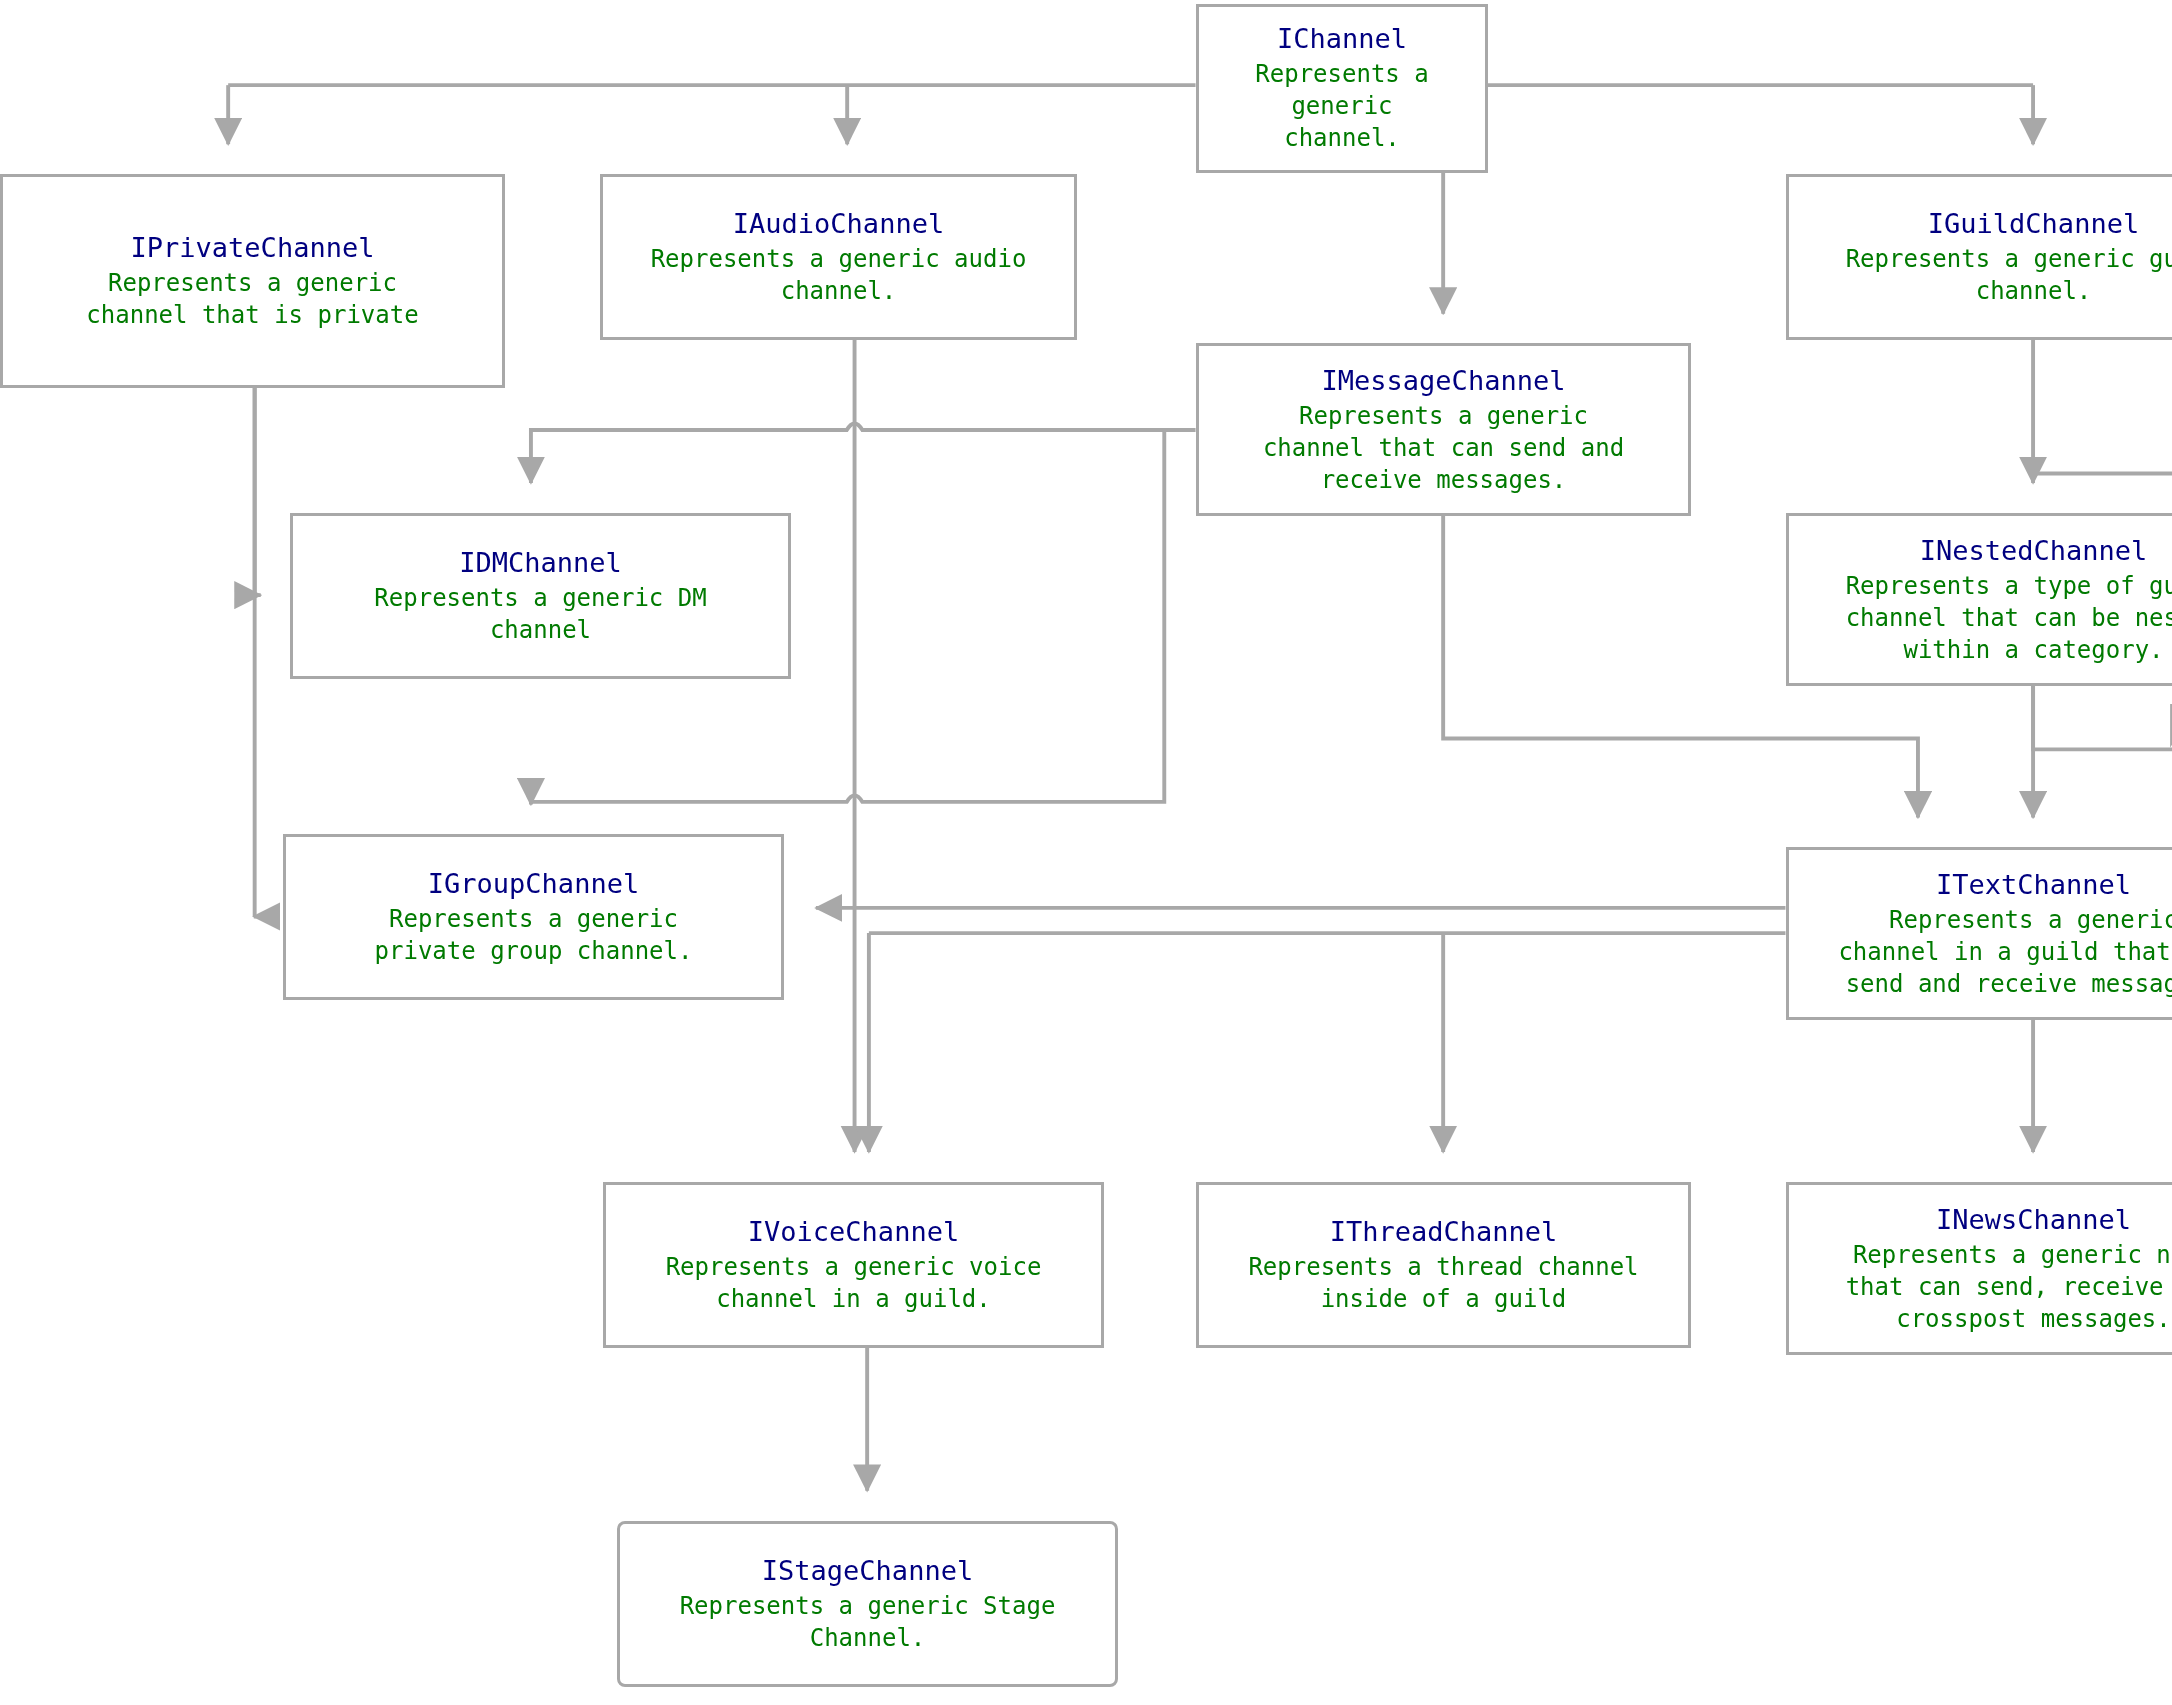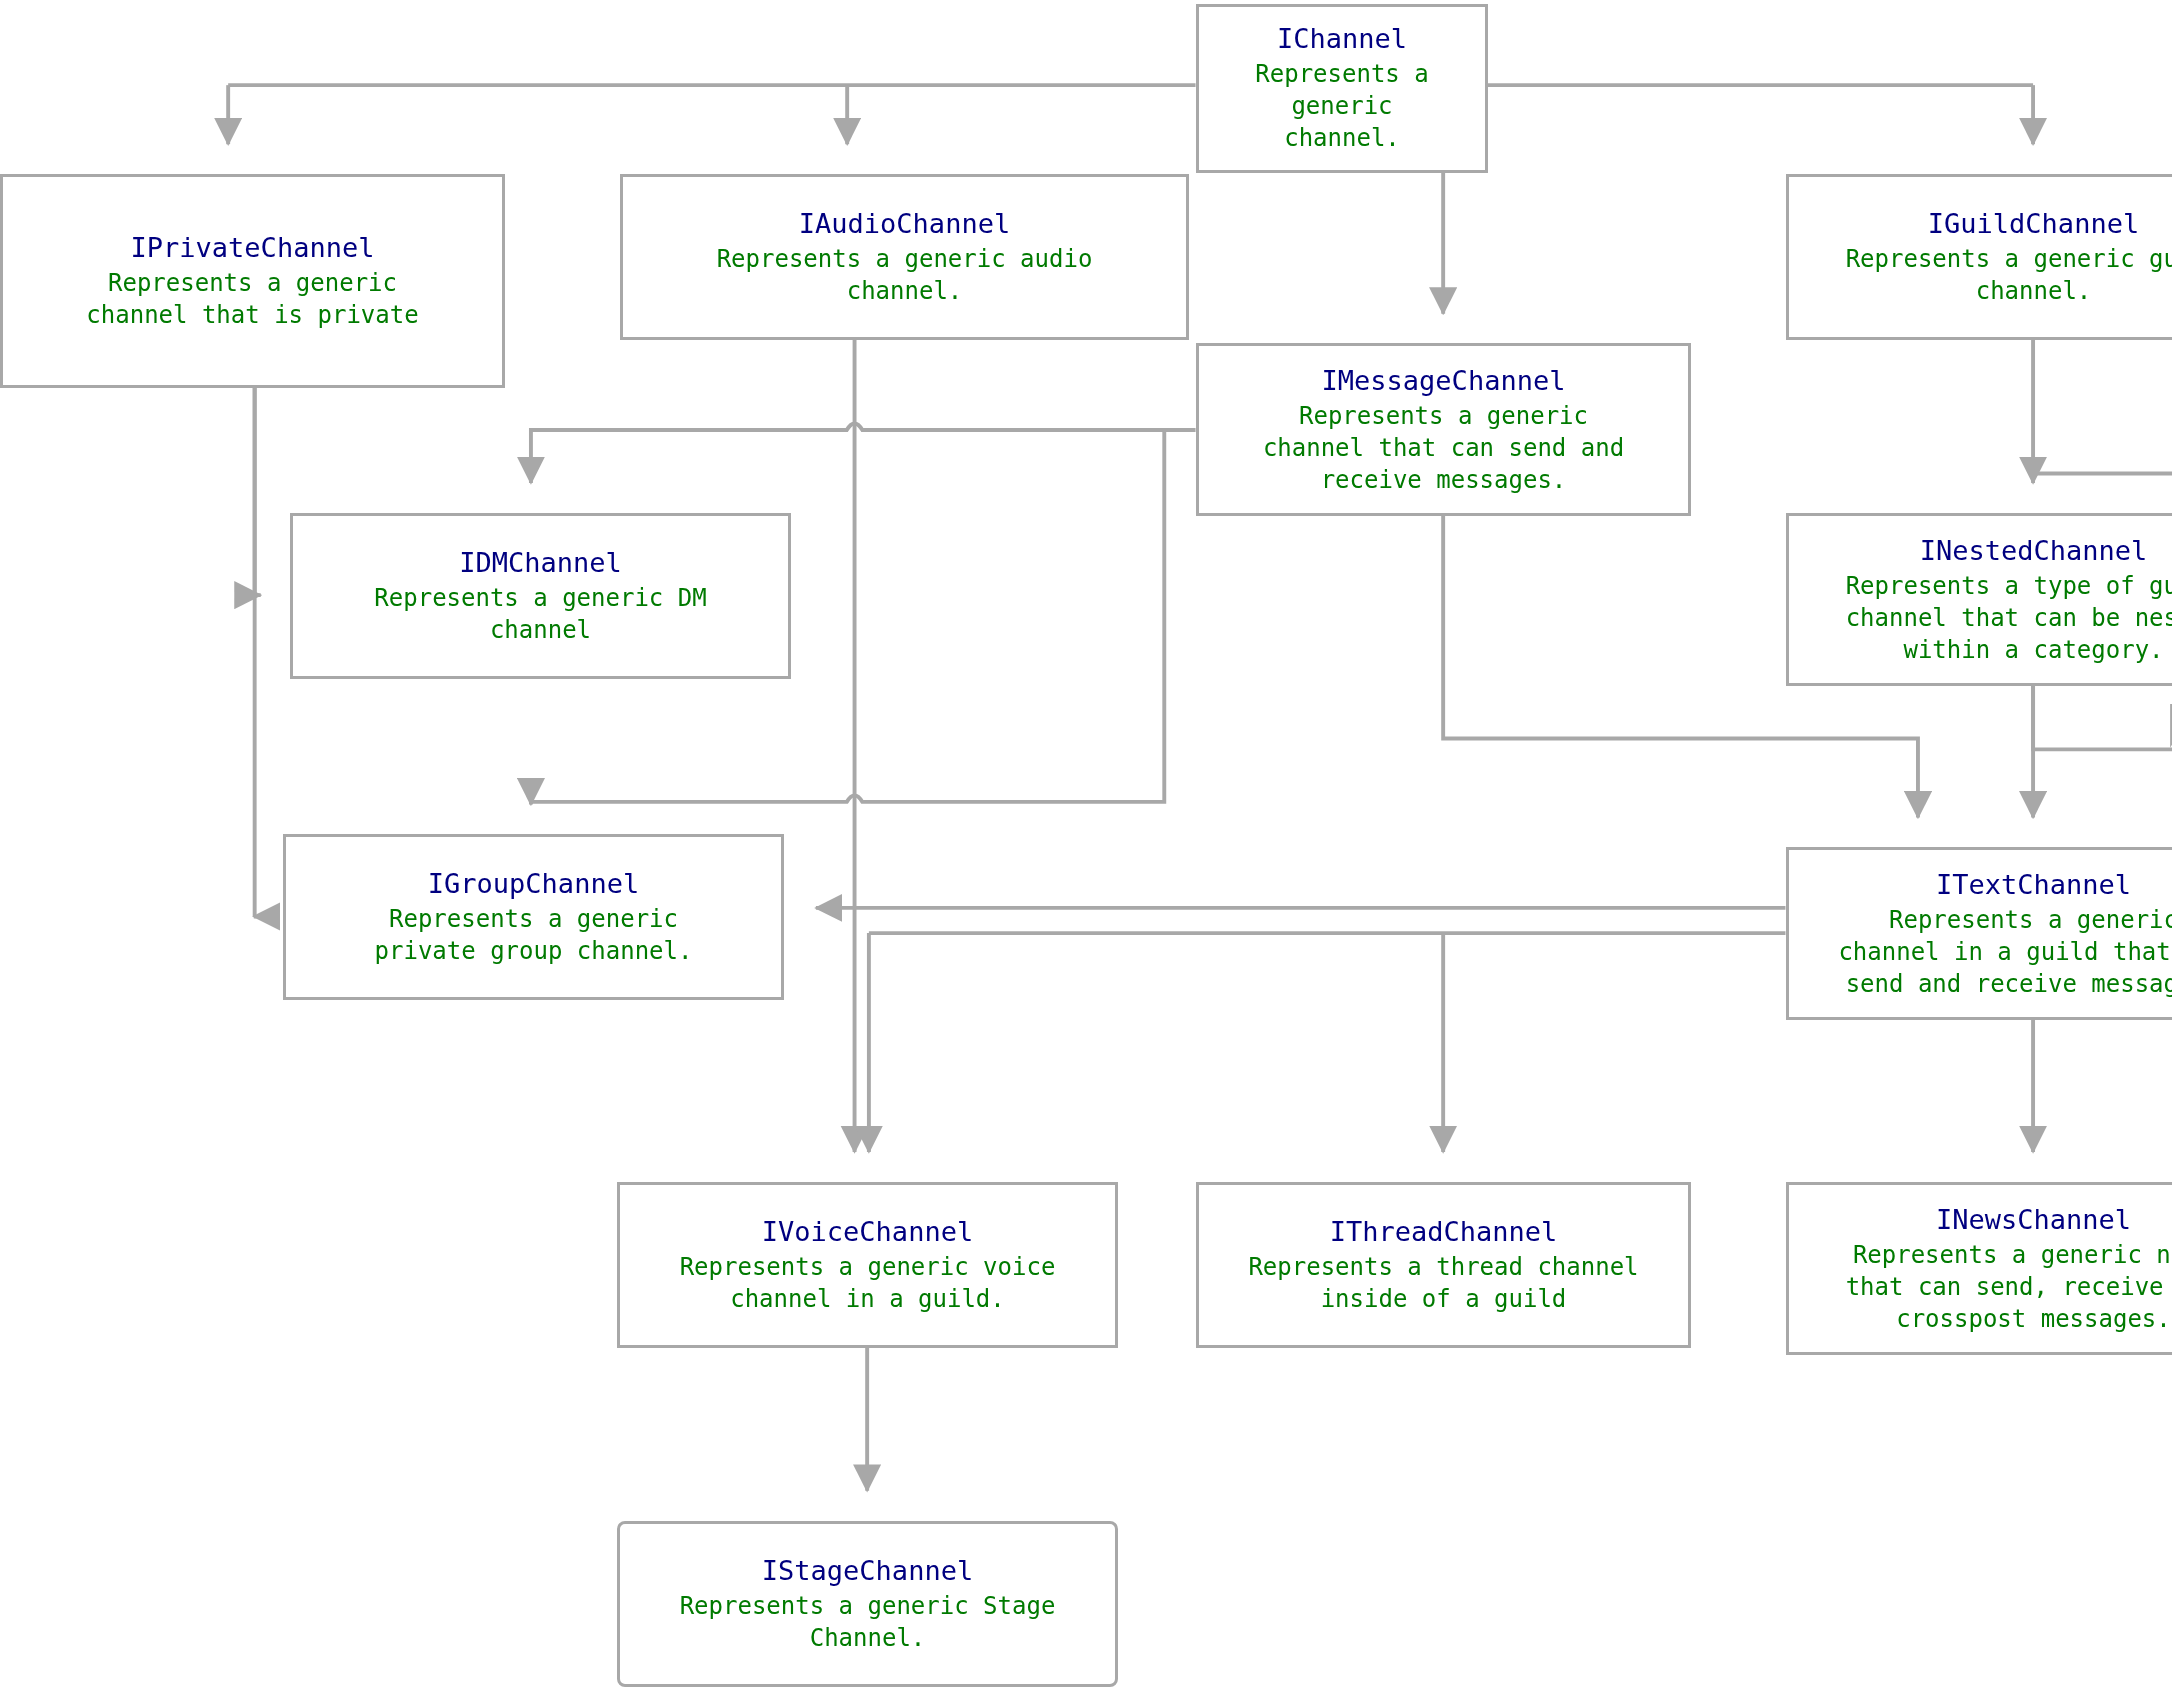--- a/index.html
+++ b/index.html
@@ -120,21 +120,21 @@
     <div class="desc">Represents a generic
 channel.</div>
   </div>
 
   <div class="node" style="left:0px;top:174px;width:505px;height:214px;">
     <div class="title">IPrivateChannel</div>
     <div class="desc">Represents a generic
 channel that is private</div>
   </div>
 
-  <div class="node" style="left:620px;top:174px;width:569px;height:166px;">
+  <div class="node" style="left:600px;top:174px;width:477px;height:166px;">
     <div class="title">IAudioChannel</div>
     <div class="desc">Represents a generic audio
 channel.</div>
   </div>
 
   <div class="node" style="left:1786px;top:174px;width:495px;height:166px;">
     <div class="title">IGuildChannel</div>
     <div class="desc">Represents a generic guild
 channel.</div>
   </div>
@@ -165,21 +165,21 @@
 private group channel.</div>
   </div>
 
   <div class="node" style="left:1786px;top:847px;width:495px;height:173px;">
     <div class="title">ITextChannel</div>
     <div class="desc">Represents a generic
 channel in a guild that can
 send and receive messages.</div>
   </div>
 
-  <div class="node" style="left:617px;top:1182px;width:501px;height:166px;">
+  <div class="node" style="left:603px;top:1182px;width:501px;height:166px;">
     <div class="title">IVoiceChannel</div>
     <div class="desc">Represents a generic voice
 channel in a guild.</div>
   </div>
 
   <div class="node" style="left:1196px;top:1182px;width:495px;height:166px;">
     <div class="title">IThreadChannel</div>
     <div class="desc">Represents a thread channel
 inside of a guild</div>
   </div>

